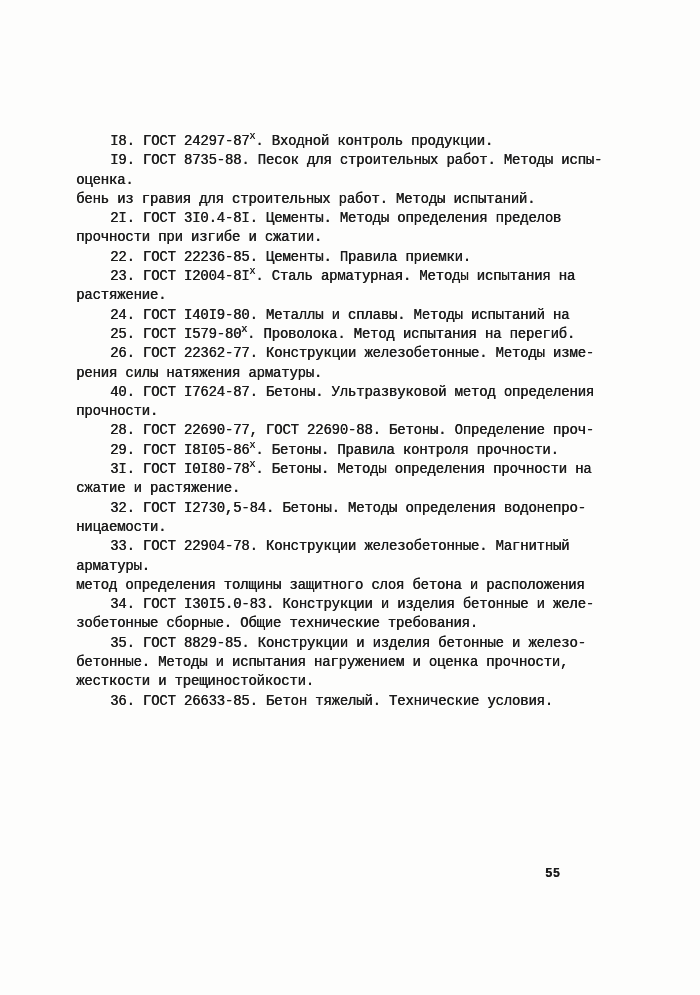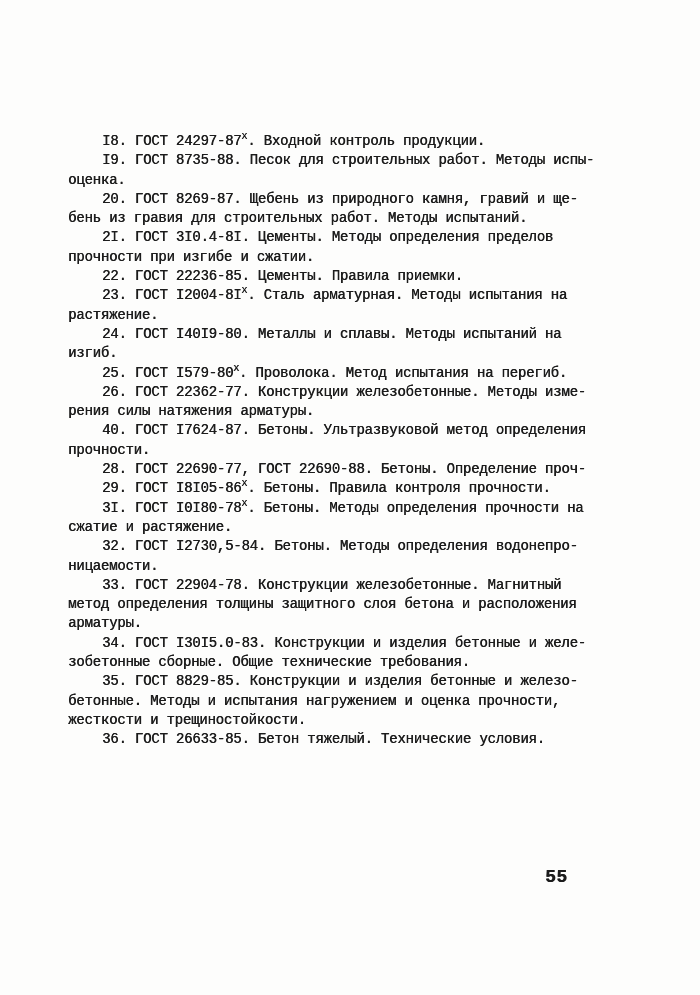--- a/index.html
+++ b/index.html
@@ -14,78 +14,76 @@
     overflow:hidden;
     font-family:"Liberation Mono","DejaVu Sans Mono",monospace;
     color:var(--ink);
   }
   .page{
     position:absolute;inset:0;
     background:var(--bg);
   }
   #text-block{
     position:absolute;
-    left:68px;top:132px;width:548px;
+    left:76px;top:132px;width:548px;
   }
   .line{
     height:19.3px;
     line-height:19.3px;
     font-size:14px;
     letter-spacing:-0.2px;
     white-space:pre;
     text-shadow:0.4px 0 0 currentColor; 
   }
   .line.indent{padding-left:34px;}
   .line sup{
     font-size:9.5px;
     line-height:0;
     vertical-align:6px;
     letter-spacing:0;
   }
   #page-number{
     position:absolute;
     left:545px;top:867px;
     width:30px;
-    font-size:18px;
+    font-size:12px;
     font-weight:bold;
     letter-spacing:0.5px;
     text-shadow:0.4px 0 0 currentColor;
   }
 </style>
 </head>
 <body>
 
 <div class="page">
   <div id="text-block">
       <div class="line indent"><span>I8. ГОСТ 24297-87</span><sup>X</sup><span>. Входной контроль продукции.</span></div>
       <div class="line indent"><span>I9. ГОСТ 8735-88. Песок для строительных работ. Методы испы-</span></div>
       <div class="line"><span>оценка.</span></div>
-      <div class="line indent"><span>20. ГОСТ 8269-87. Щебень из природного камня, гравий и ще-</span></div>
       <div class="line"><span>бень из гравия для строительных работ. Методы испытаний.</span></div>
       <div class="line indent"><span>2I. ГОСТ 3I0.4-8I. Цементы. Методы определения пределов</span></div>
       <div class="line"><span>прочности при изгибе и сжатии.</span></div>
       <div class="line indent"><span>22. ГОСТ 22236-85. Цементы. Правила приемки.</span></div>
       <div class="line indent"><span>23. ГОСТ I2004-8I</span><sup>X</sup><span>. Сталь арматурная. Методы испытания на</span></div>
       <div class="line"><span>растяжение.</span></div>
       <div class="line indent"><span>24. ГОСТ I40I9-80. Металлы и сплавы. Методы испытаний на</span></div>
-      <div class="line"><span>изгиб.</span></div>
       <div class="line indent"><span>25. ГОСТ I579-80</span><sup>X</sup><span>. Проволока. Метод испытания на перегиб.</span></div>
       <div class="line indent"><span>26. ГОСТ 22362-77. Конструкции железобетонные. Методы изме-</span></div>
       <div class="line"><span>рения силы натяжения арматуры.</span></div>
       <div class="line indent"><span>40. ГОСТ I7624-87. Бетоны. Ультразвуковой метод определения</span></div>
       <div class="line"><span>прочности.</span></div>
       <div class="line indent"><span>28. ГОСТ 22690-77, ГОСТ 22690-88. Бетоны. Определение проч-</span></div>
       <div class="line indent"><span>29. ГОСТ I8I05-86</span><sup>X</sup><span>. Бетоны. Правила контроля прочности.</span></div>
       <div class="line indent"><span>3I. ГОСТ I0I80-78</span><sup>X</sup><span>. Бетоны. Методы определения прочности на</span></div>
       <div class="line"><span>сжатие и растяжение.</span></div>
       <div class="line indent"><span>32. ГОСТ I2730,5-84. Бетоны. Методы определения водонепро-</span></div>
       <div class="line"><span>ницаемости.</span></div>
       <div class="line indent"><span>33. ГОСТ 22904-78. Конструкции железобетонные. Магнитный</span></div>
+      <div class="line"><span>арматуры.</span></div>
       <div class="line"><span>метод определения толщины защитного слоя бетона и расположения</span></div>
-      <div class="line"><span>арматуры.</span></div>
       <div class="line indent"><span>34. ГОСТ I30I5.0-83. Конструкции и изделия бетонные и желе-</span></div>
       <div class="line"><span>зобетонные сборные. Общие технические требования.</span></div>
       <div class="line indent"><span>35. ГОСТ 8829-85. Конструкции и изделия бетонные и железо-</span></div>
       <div class="line"><span>бетонные. Методы и испытания нагружением и оценка прочности,</span></div>
       <div class="line"><span>жесткости и трещиностойкости.</span></div>
       <div class="line indent"><span>36. ГОСТ 26633-85. Бетон тяжелый. Технические условия.</span></div>
     </div>
   <div id="page-number">55</div>
 </div>
 

